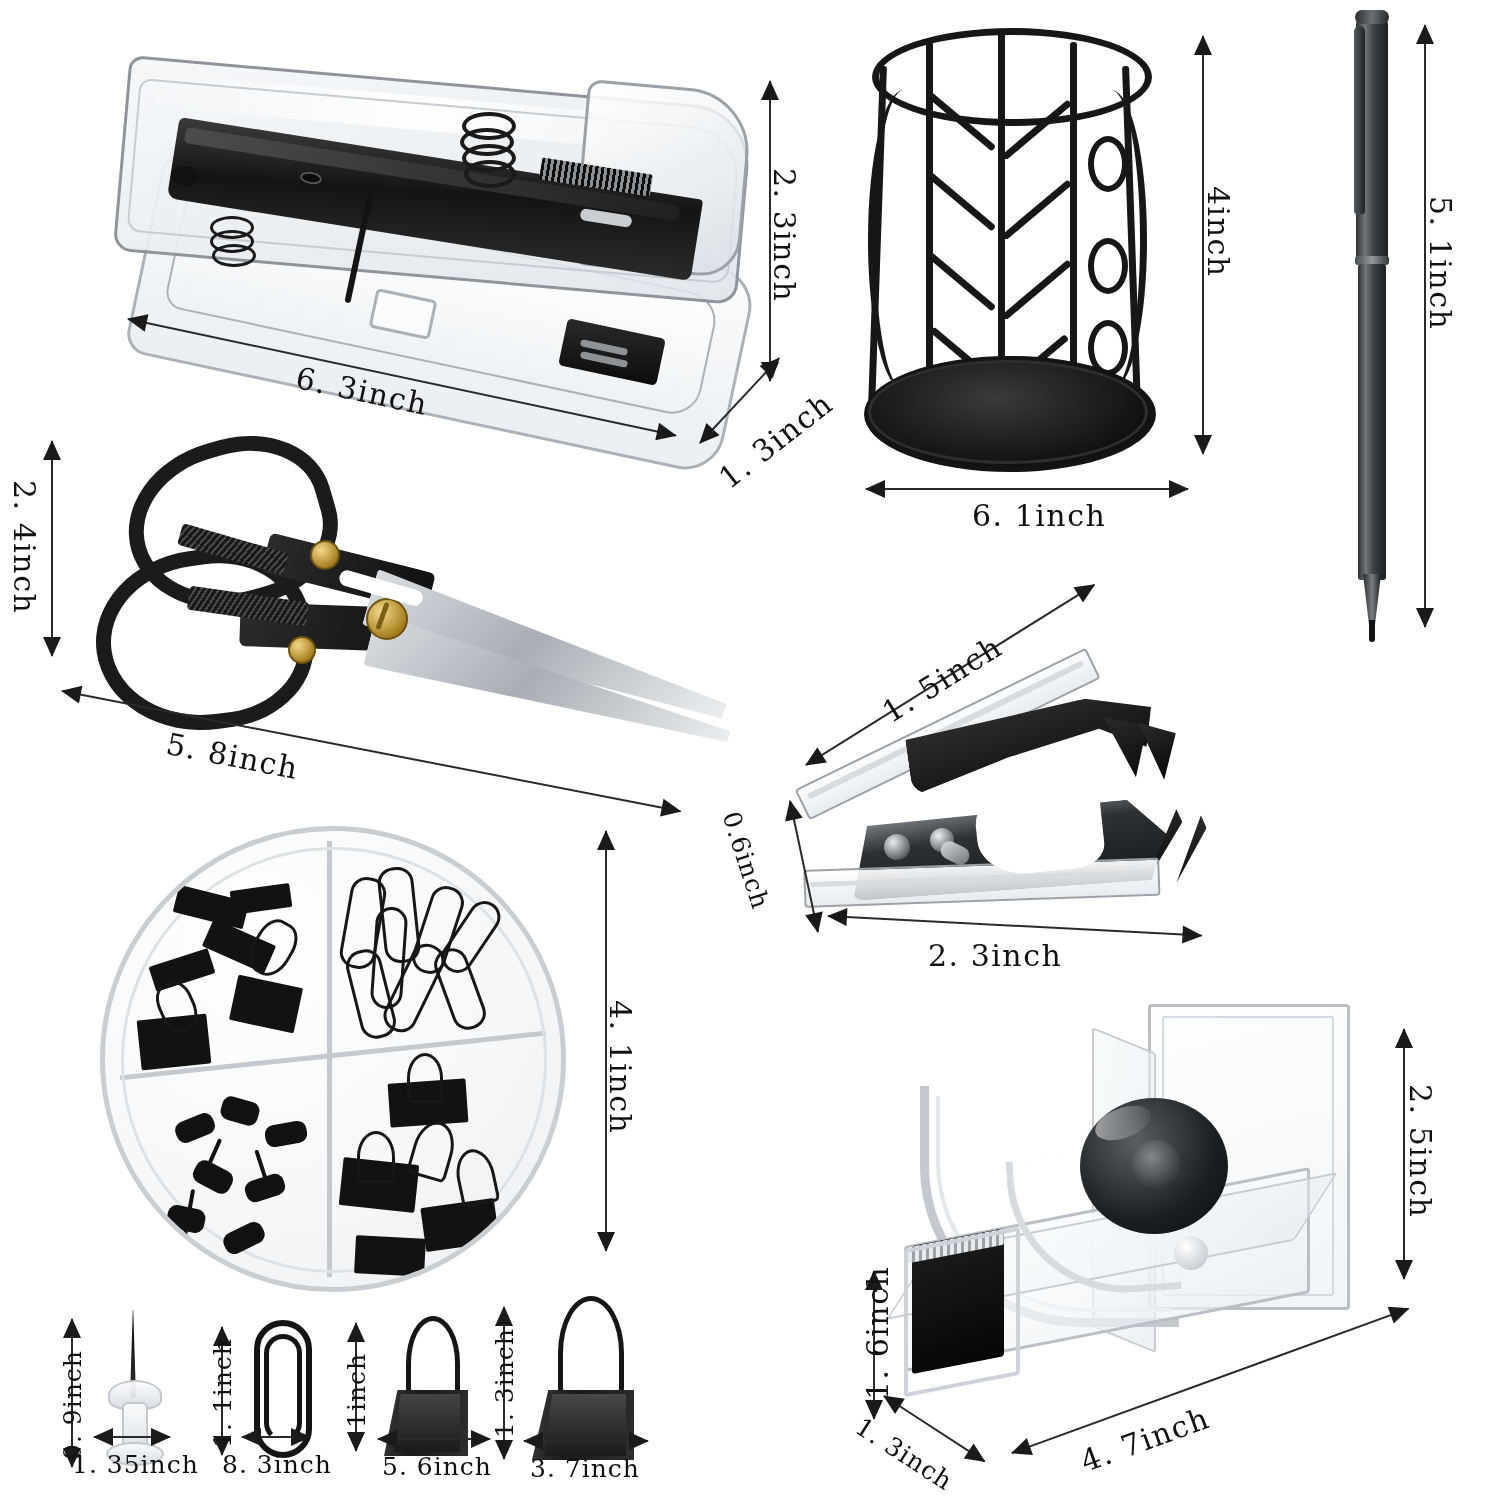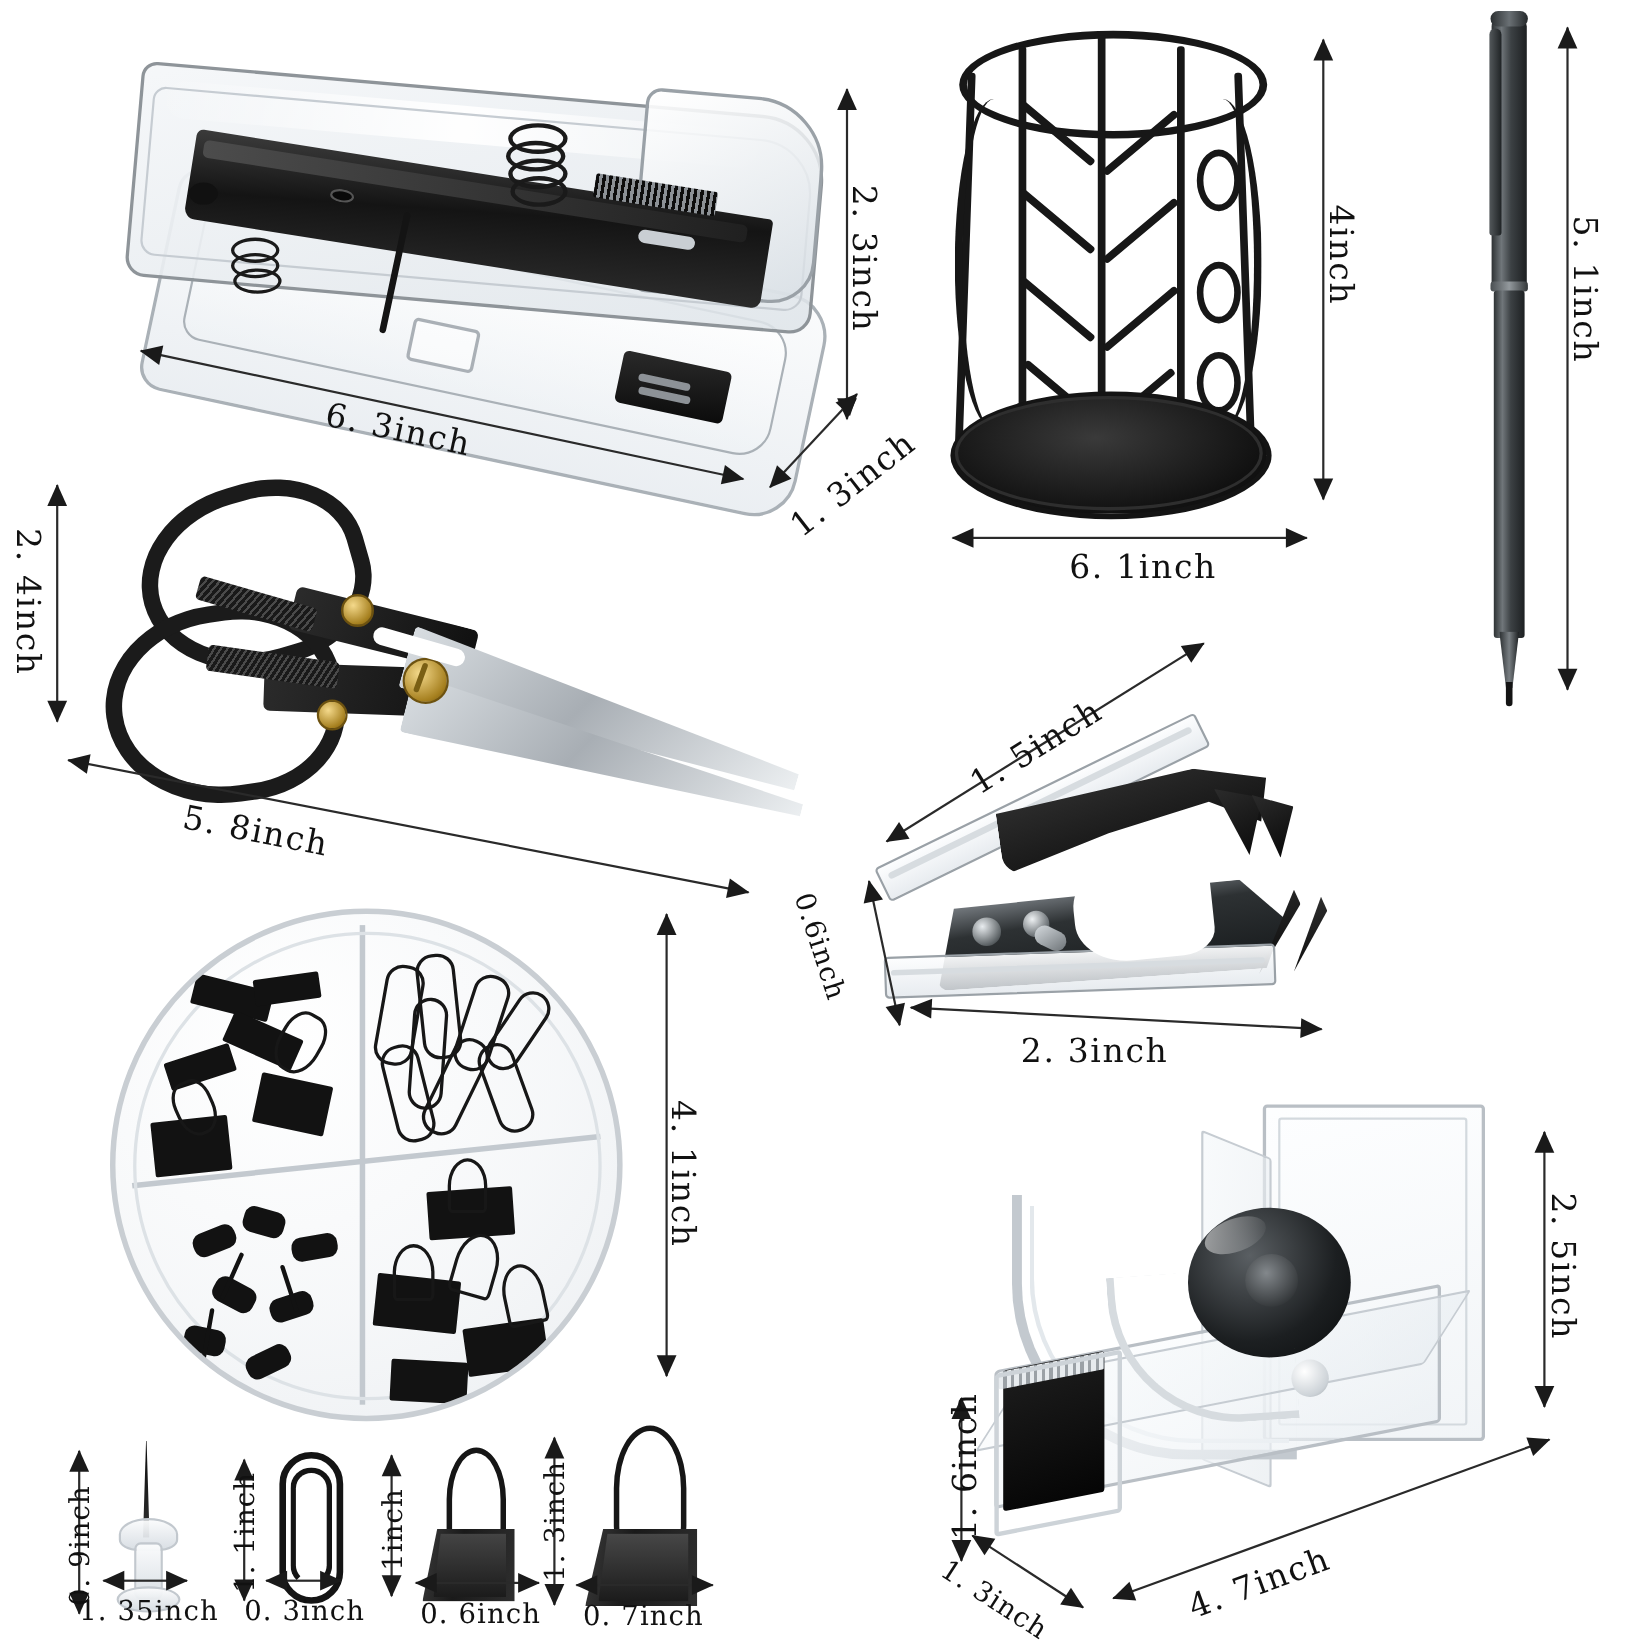--- a/index.html
+++ b/index.html
@@ -490,35 +490,35 @@
   <div class="arrow" style="left:94px; top:1436px; width:76px;"></div>
   <div class="dim-label sm" style="left:72px; top:1450px;">1. 35inch</div>
 
   <div class="prod" style="left:244px; top:1320px; width:70px; height:140px;">
     <div class="paperclip-outer" style="left:10px; top:0px; width:46px; height:126px;"></div>
     <div style="position:absolute; left:20px; top:14px; width:28px; height:98px; border:5px solid #141414; border-radius:22px; border-bottom-color:transparent;"></div>
   </div>
   <div class="arrow" style="left:222px; top:1326px; width:128px; transform:rotate(90deg);"></div>
   <div class="dim-label sm" style="left:208px; top:1448px; transform:rotate(-90deg);">1. 1inch</div>
   <div class="arrow" style="left:242px; top:1436px; width:68px;"></div>
-  <div class="dim-label sm" style="left:222px; top:1450px;">0. 3inch</div>
+  <div class="dim-label sm" style="left:222px; top:1450px;">8. 3inch</div>
 
   <div class="prod" style="left:378px; top:1316px; width:110px; height:150px;">
     <div class="binder-handle" style="left:28px; top:0px; width:44px; height:84px;"></div>
     <div class="binder-body" style="left:6px; top:74px; width:84px; height:66px; clip-path:polygon(16% 0,100% 0,100% 100%,0 100%);"></div>
     <div style="position:absolute; left:16px; top:78px; width:66px; height:58px; background:linear-gradient(180deg,#444,#1b1b1b); clip-path:polygon(10% 0,100% 0,100% 100%,0 100%);"></div>
   </div>
   <div class="arrow" style="left:356px; top:1322px; width:128px; transform:rotate(90deg);"></div>
   <div class="dim-label sm" style="left:342px; top:1428px; transform:rotate(-90deg);">1inch</div>
   <div class="arrow" style="left:378px; top:1438px; width:112px;"></div>
-  <div class="dim-label sm" style="left:382px; top:1452px;">0. 6inch</div>
+  <div class="dim-label sm" style="left:382px; top:1452px;">5. 6inch</div>
 
   <div class="prod" style="left:524px; top:1296px; width:130px; height:176px;">
     <div class="binder-handle" style="left:34px; top:0px; width:56px; height:104px;"></div>
     <div class="binder-body" style="left:8px; top:94px; width:102px; height:70px; clip-path:polygon(16% 0,100% 0,100% 100%,0 100%);"></div>
     <div style="position:absolute; left:20px; top:98px; width:82px; height:62px; background:linear-gradient(180deg,#474747,#1b1b1b); clip-path:polygon(10% 0,100% 0,100% 100%,0 100%);"></div>
   </div>
   <div class="arrow" style="left:504px; top:1306px; width:152px; transform:rotate(90deg);"></div>
   <div class="dim-label sm" style="left:490px; top:1438px; transform:rotate(-90deg);">1. 3inch</div>
   <div class="arrow" style="left:524px; top:1440px; width:124px;"></div>
-  <div class="dim-label sm" style="left:530px; top:1454px;">0. 7inch</div>
+  <div class="dim-label sm" style="left:530px; top:1454px;">3. 7inch</div>
 
 </div>
 
 </body></html>

